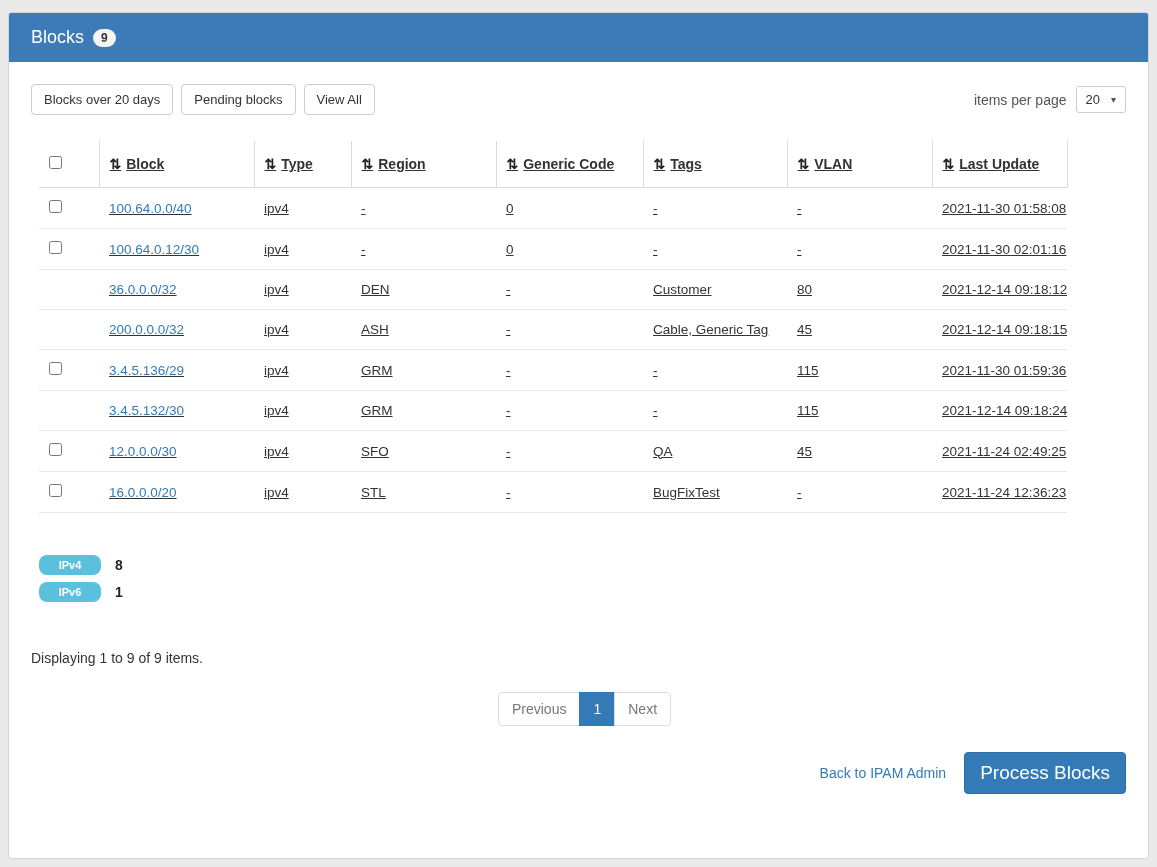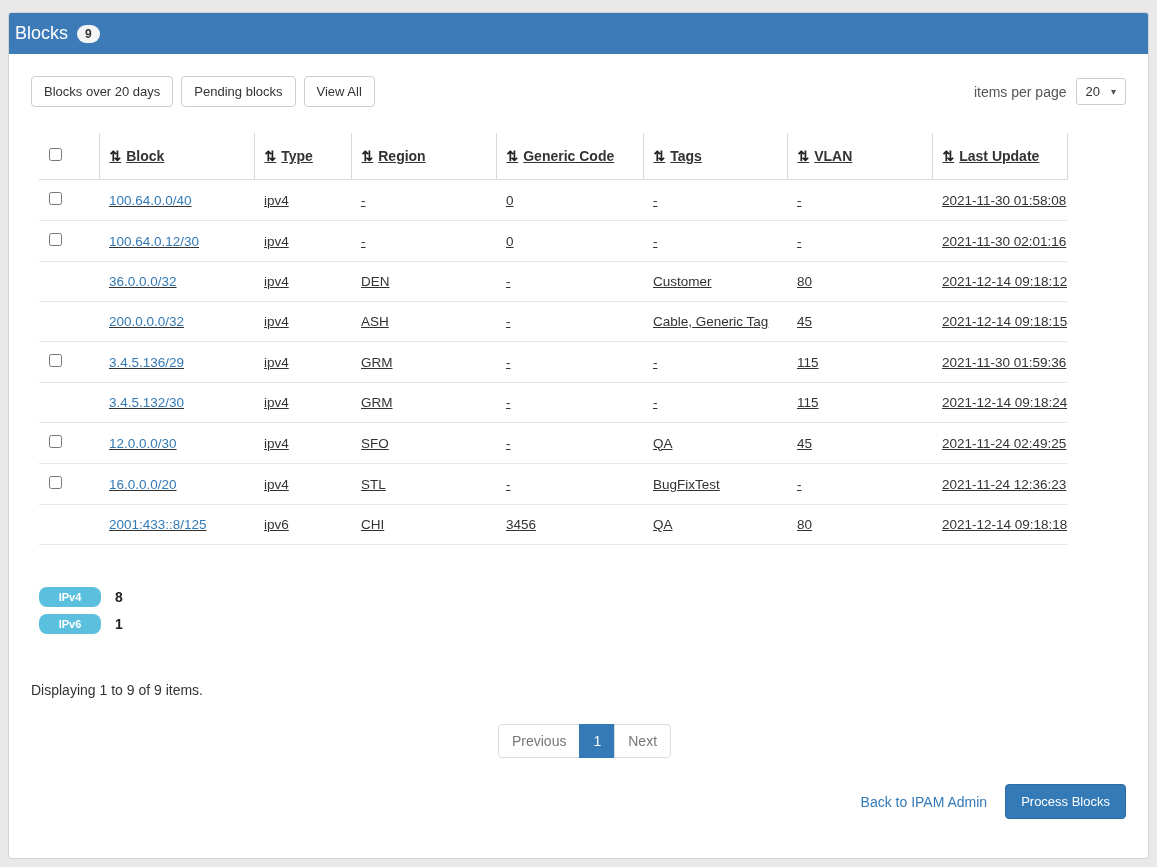--- a/index.html
+++ b/index.html
@@ -15,25 +15,25 @@
     height: 847px;
     background: #fff;
     border: 1px solid #d4d4d4;
     border-radius: 3px;
     display: flex;
     flex-direction: column;
   }
   .panel-heading {
     background: #3d7ab8;
     color: #fff;
-    height: 41px;
+    height: 49px;
     display: flex;
     align-items: center;
     gap: 9px;
-    padding: 0 6px;
+    padding: 0 22px;
     border-radius: 2px 2px 0 0;
     flex: none;
   }
   .panel-title { font-size: 18px; }
   .count-badge {
     background: #f5f5f5;
     color: #333;
     font-size: 12px;
     font-weight: bold;
     border-radius: 10px;
@@ -145,21 +145,21 @@
     justify-content: flex-end;
     align-items: center;
     gap: 18px;
     margin-top: 26px;
   }
   .back-link { color: #337ab7; font-size: 14px; text-decoration: none; cursor: pointer; }
   .btn-primary {
     background: #337ab7;
     border: 1px solid #2e6da4;
     color: #fff;
-    font-size: 13px;
+    font-size: 19px;
     border-radius: 4px;
     padding: 9px 15px;
     cursor: pointer;
     font-family: inherit;
   }
 </style>
 </head>
 <body>
 
 <div class="panel">
@@ -282,30 +282,20 @@
           <tr>
             <td><input type="checkbox" style=""></td>
             <td><a class="block-link">16.0.0.0/20</a></td>
             <td>ipv4</td>
             <td>STL</td>
             <td>-</td>
             <td>BugFixTest</td>
             <td>-</td>
             <td>2021-11-24 12:36:23</td>
           </tr>
-          <tr>
-            <td></td>
-            <td><a class="block-link">2001:433::8/125</a></td>
-            <td>ipv6</td>
-            <td>CHI</td>
-            <td>3456</td>
-            <td>QA</td>
-            <td>80</td>
-            <td>2021-12-14 09:18:18</td>
-          </tr>
         </tbody>
     </table>
 
     <div class="type-summary">
       <div class="type-row">
         <span class="type-badge">IPv4</span>
         <span class="type-count">8</span>
       </div>
       <div class="type-row">
         <span class="type-badge">IPv6</span>

